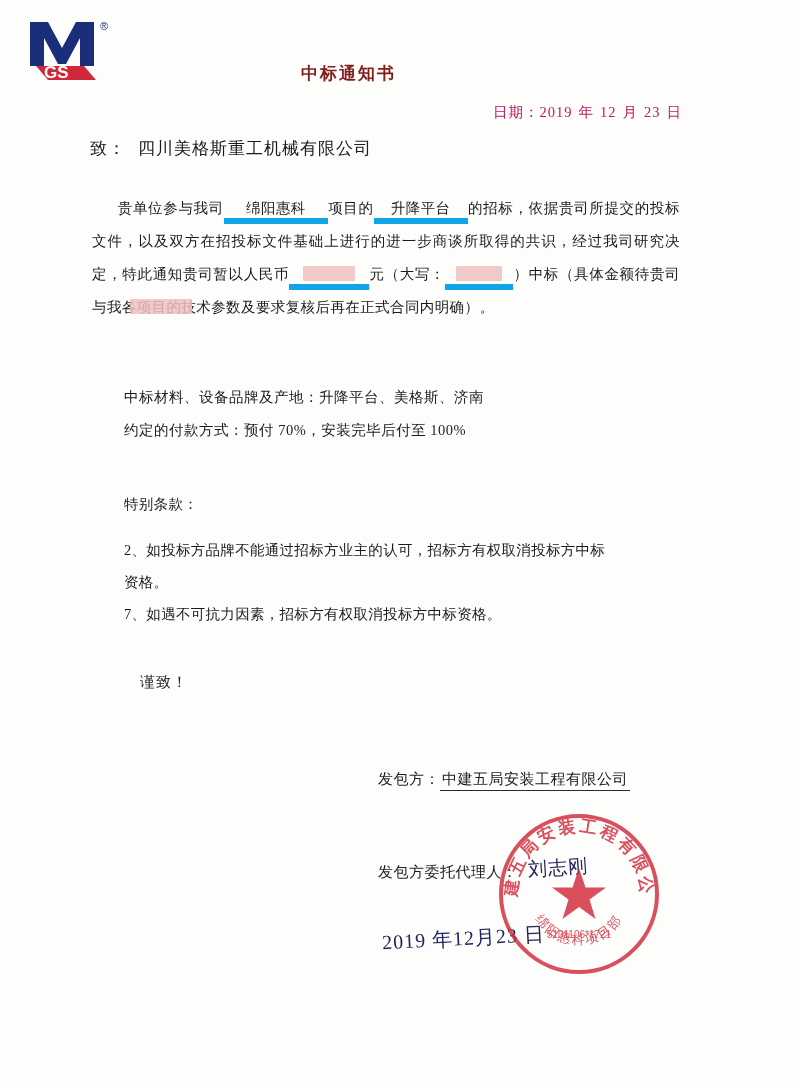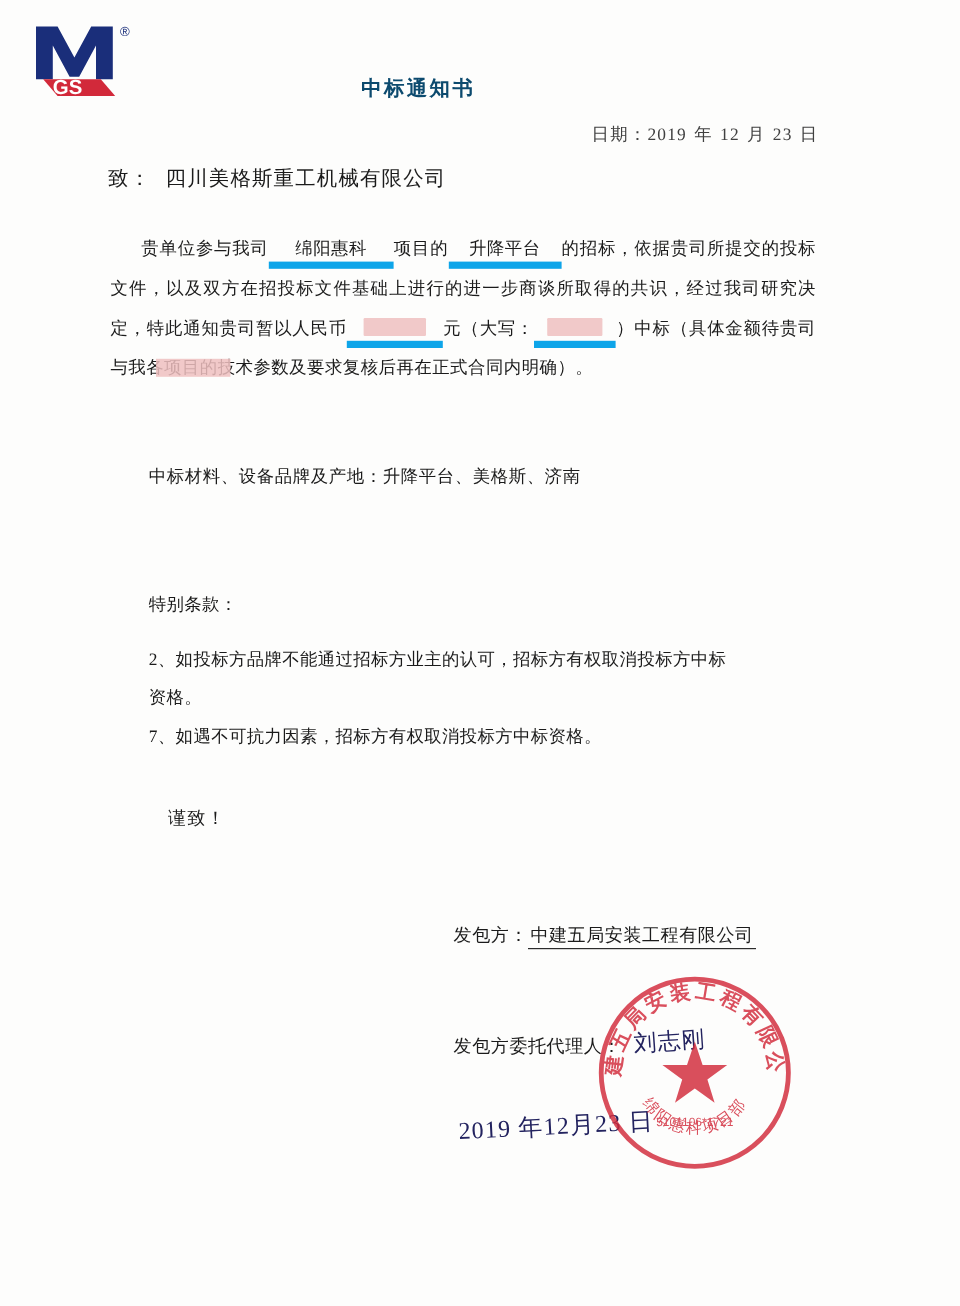--- a/index.html
+++ b/index.html
@@ -35,30 +35,30 @@
   
   .doc-title {
     position: absolute;
     left: 0;
     top: 62px;
     width: 697px;
     text-align: center;
     font-size: 17px;
     font-weight: bold;
     letter-spacing: 2px;
-    color: #0c4a6e;
+    color: #7f1d1d;
   }
 
   .doc-date {
     position: absolute;
     right: 118px;
     top: 103px;
     font-size: 14.5px;
     letter-spacing: 1px;
-    color: #404040;
+    color: #be185d;
     white-space: nowrap;
   }
   .doc-date .sp { display: inline-block; width: 6px; }
 
   .addressee {
     position: absolute;
     left: 90px;
     top: 137px;
     font-size: 17px;
     letter-spacing: 1px;
@@ -218,20 +218,21 @@
   </div>
 
   <div class="body-block">
     <p>
       &nbsp;&nbsp;&nbsp;&nbsp;&nbsp;&nbsp;<span>贵单位参与我司</span><span class="fill">绵阳惠科</span><span>项目的</span><span class="fill short">升降平台</span><span>的招标，依据贵司所提交的投标文件，以及双方在招投标文件基础上进行的进一步商谈所取得的共识，经过我司研究决定，特此通知贵司暂以人民币</span><span class="fill blank"><span class="redact w1"></span></span><span>元（大写：</span><span class="fill blank2"><span class="redact w2"></span></span><span>）中标（具体金额待贵司与我各项目的技术参数及要求复核后再在正式合同内明确）。</span>
     </p>
   </div>
   <div class="redact-line2"></div>
 
   <div class="info info-1">中标材料、设备品牌及产地：升降平台、美格斯、济南</div>
+  <div class="info info-2">约定的付款方式：预付 70%，安装完毕后付至 100%</div>
 
   <div class="terms">
     <div class="hd">特别条款：</div>
     <div class="item wrap">2、如投标方品牌不能通过招标方业主的认可，招标方有权取消投标方中标</div>
     <div class="item">资格。</div>
     <div class="item">7、如遇不可抗力因素，招标方有权取消投标方中标资格。</div>
   </div>
 
   <div class="regards">谨致！</div>
 

